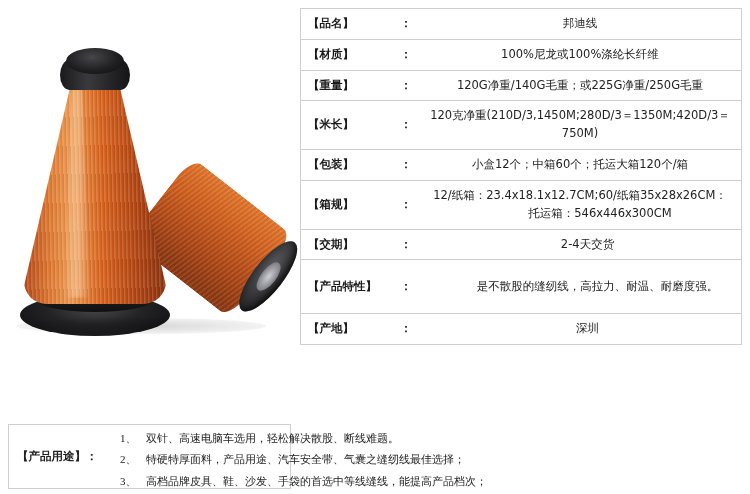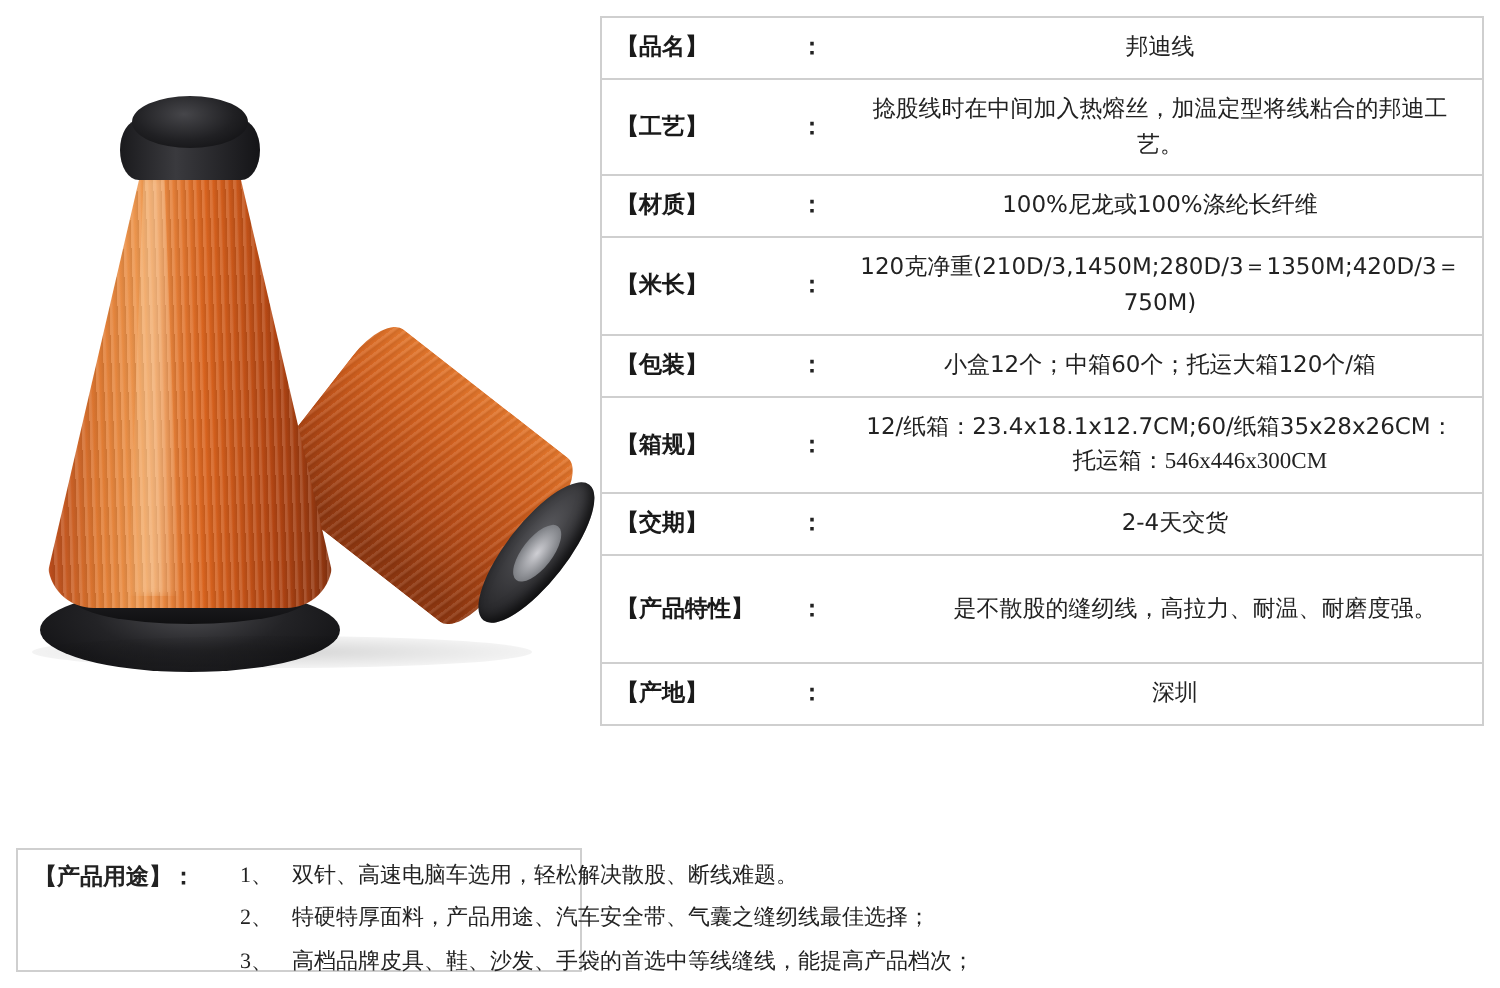--- a/index.html
+++ b/index.html
@@ -204,21 +204,21 @@
 
   
   .usage {
     position: absolute;
     left: 8px;
     top: 424px;
     width: 283px;
     min-height: 62px;
     border: 1px solid #cfcfcf;
     box-sizing: border-box;
-    padding: 6px 8px;
+    padding: 24px 8px;
     font-size: 11.5px;
     font-weight: bold;
   }
   .usage-label {
     white-space: nowrap;
   }
   .usage-list {
     position: absolute;
     left: 120px;
     top: 428px;
@@ -259,45 +259,45 @@
   </div>
 
   <table class="spec-table">
     <tbody>
       <tr>
         <td class="label">【品名】</td>
         <td class="colon">：</td>
         <td class="value">邦迪线</td>
       </tr>
       <tr>
-        <td class="label">【工艺】</td>
-        <td class="colon">：</td>
-        <td class="value">捻股线时在中间加入热熔丝，加温定型将线粘合的邦迪工艺。</td>
-      </tr>
-      <tr>
         <td class="label">【材质】</td>
         <td class="colon">：</td>
         <td class="value">100%尼龙或100%涤纶长纤维</td>
+      </tr>
+      <tr>
+        <td class="label">【重量】</td>
+        <td class="colon">：</td>
+        <td class="value">120G净重/140G毛重；或225G净重/250G毛重</td>
       </tr>
       <tr>
         <td class="label">【米长】</td>
         <td class="colon">：</td>
         <td class="value">120克净重(210D/3,1450M;280D/3＝1350M;420D/3＝750M)</td>
       </tr>
       <tr>
         <td class="label">【包装】</td>
         <td class="colon">：</td>
         <td class="value">小盒12个；中箱60个；托运大箱120个/箱</td>
       </tr>
       <tr>
         <td class="label">【箱规】</td>
         <td class="colon">：</td>
         <td class="value">
           <span class="multi-line">12/纸箱：23.4x18.1x12.7CM;60/纸箱35x28x26CM：</span>
-          <span class="multi-line" style="padding-left:40px;font-family:Liberation Serif, serif;">托运箱：546x446x300CM</span>
+          <span class="multi-line" style="padding-left:40px;">托运箱：546x446x300CM</span>
         </td>
       </tr>
       <tr>
         <td class="label">【交期】</td>
         <td class="colon">：</td>
         <td class="value indent">2-4天交货</td>
       </tr>
       <tr style="height:54px;">
         <td class="label">【产品特性】</td>
         <td class="colon">：</td>

